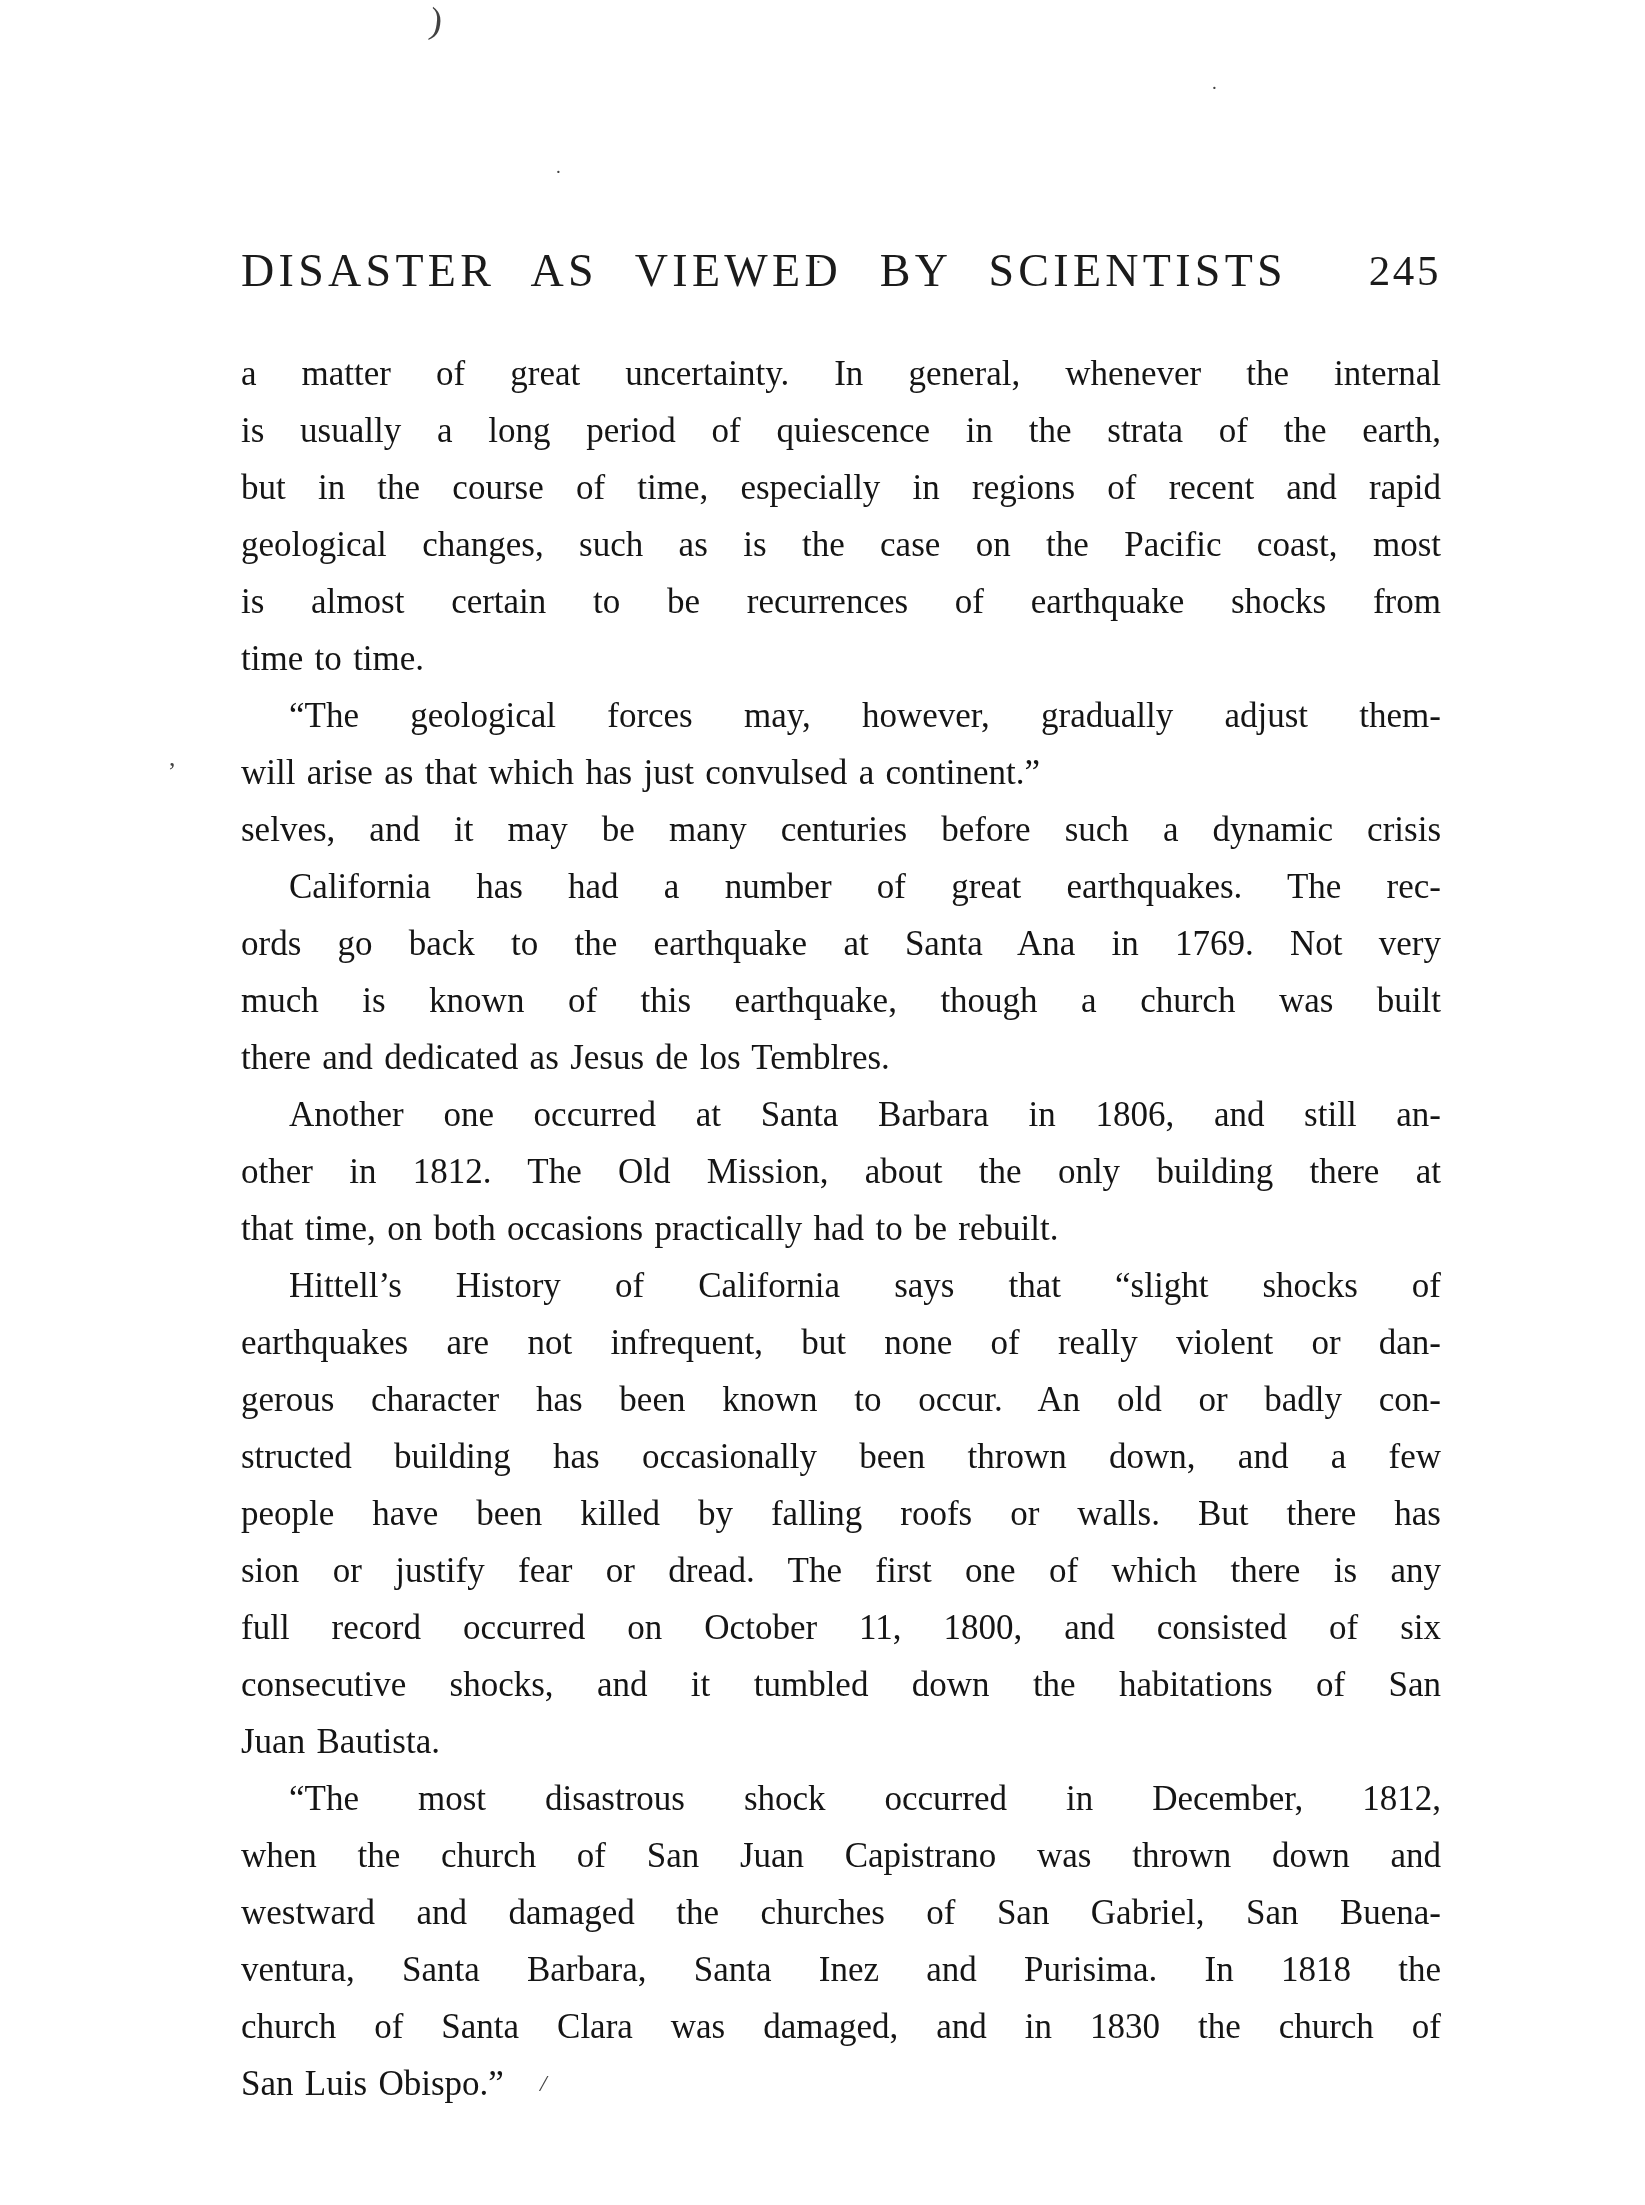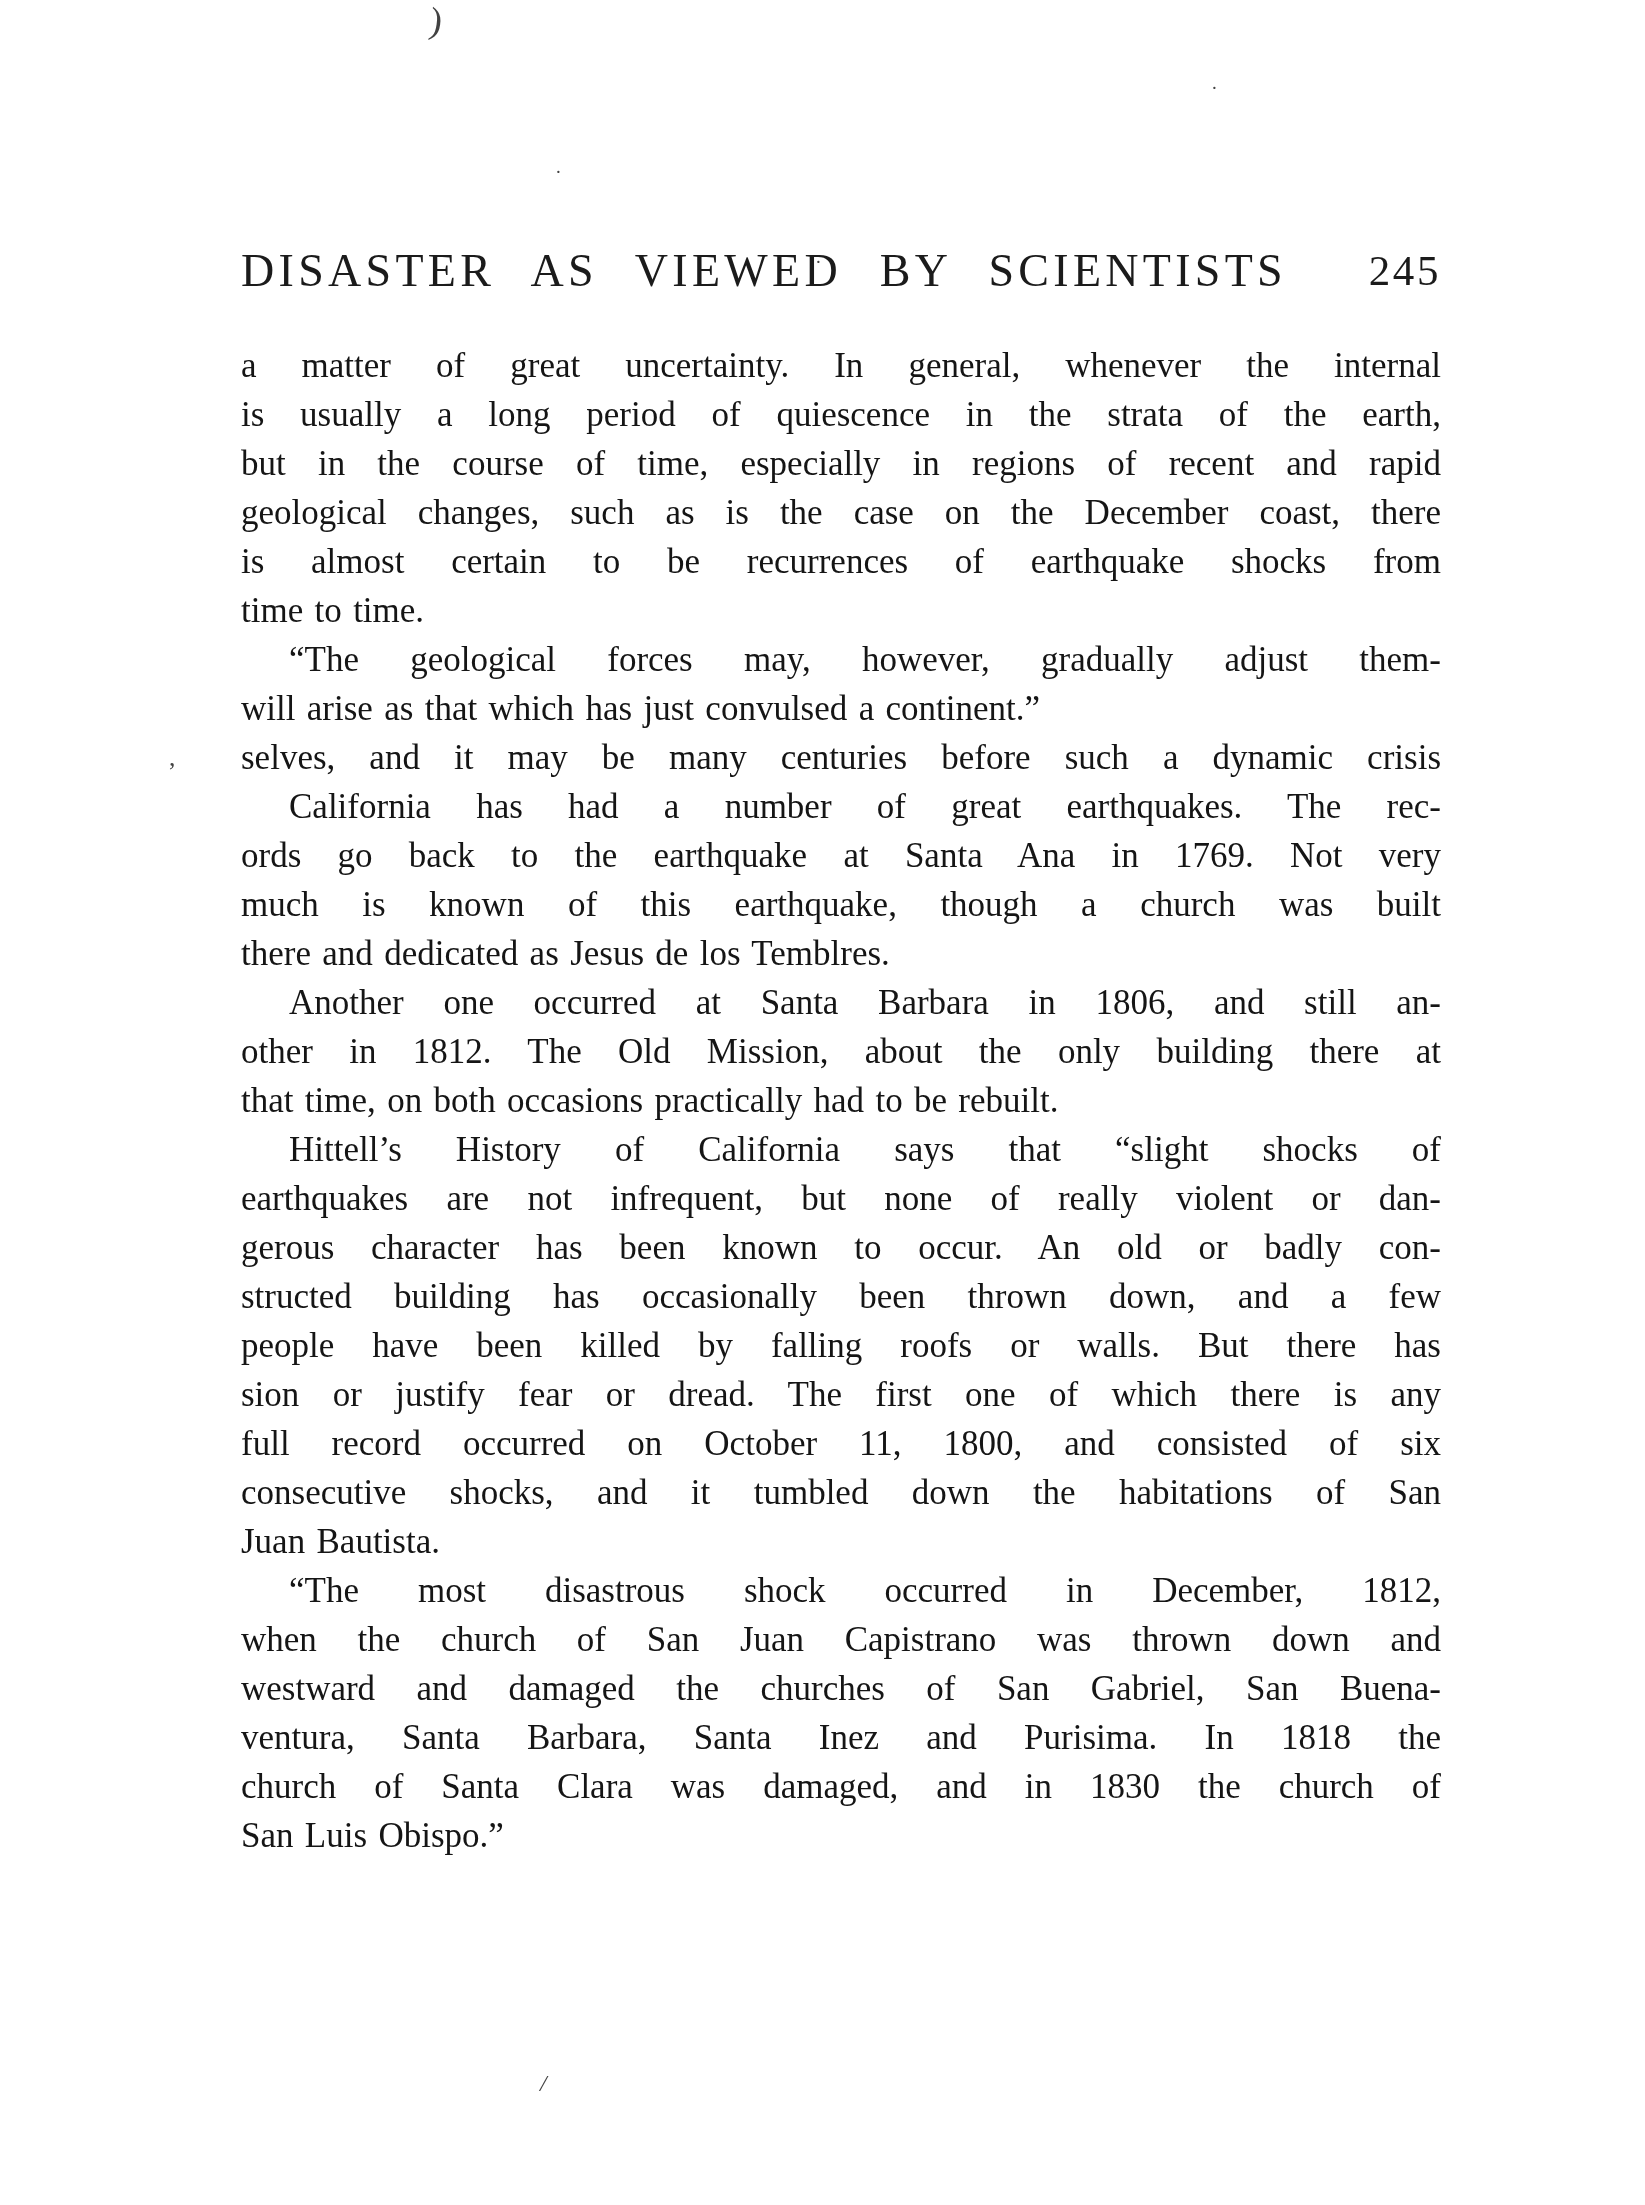--- a/index.html
+++ b/index.html
@@ -33,20 +33,21 @@
     top:341px;left:241px;width:1200px;
     font-size:35px;
     line-height:49px;
     color:#151515;
   }
   .line{
     height:49px;
     text-align:left;
     word-spacing:2.6px;
     white-space:normal;
+    margin-top:8px;
   }
   .line.just{
     text-align:justify;
     text-align-last:justify;
   }
   .line.indent{
     text-indent:48px;
   }
   .artifact{
     position:absolute;
@@ -75,21 +76,21 @@
   <span class="artifact a5">/</span>
 
   <div class="header-title">DISASTER AS VIEWED BY SCIENTISTS</div>
 
   <div class="page-number">245</div>
 
   <div class="body-text">
       <div class="line just">a matter of great uncertainty.  In general, whenever the internal</div>
       <div class="line just">is usually a long period of quiescence in the strata of the earth,</div>
       <div class="line just">but in the course of time, especially in regions of recent and rapid</div>
-      <div class="line just">geological changes, such as is the case on the December coast, there</div>
+      <div class="line just">geological changes, such as is the case on the Pacific coast, most</div>
       <div class="line just">is almost certain to be recurrences of earthquake shocks from</div>
       <div class="line">time to time.</div>
       <div class="line just indent">“The geological forces may, however, gradually adjust them-</div>
       <div class="line">will arise as that which has just convulsed a continent.”</div>
       <div class="line just">selves, and it may be many centuries before such a dynamic crisis</div>
       <div class="line just indent">California has had a number of great earthquakes.  The rec-</div>
       <div class="line just">ords go back to the earthquake at Santa Ana in 1769.  Not very</div>
       <div class="line just">much is known of this earthquake, though a church was built</div>
       <div class="line">there and dedicated as Jesus de los Temblres.</div>
       <div class="line just indent">Another one occurred at Santa Barbara in 1806, and still an-</div>

